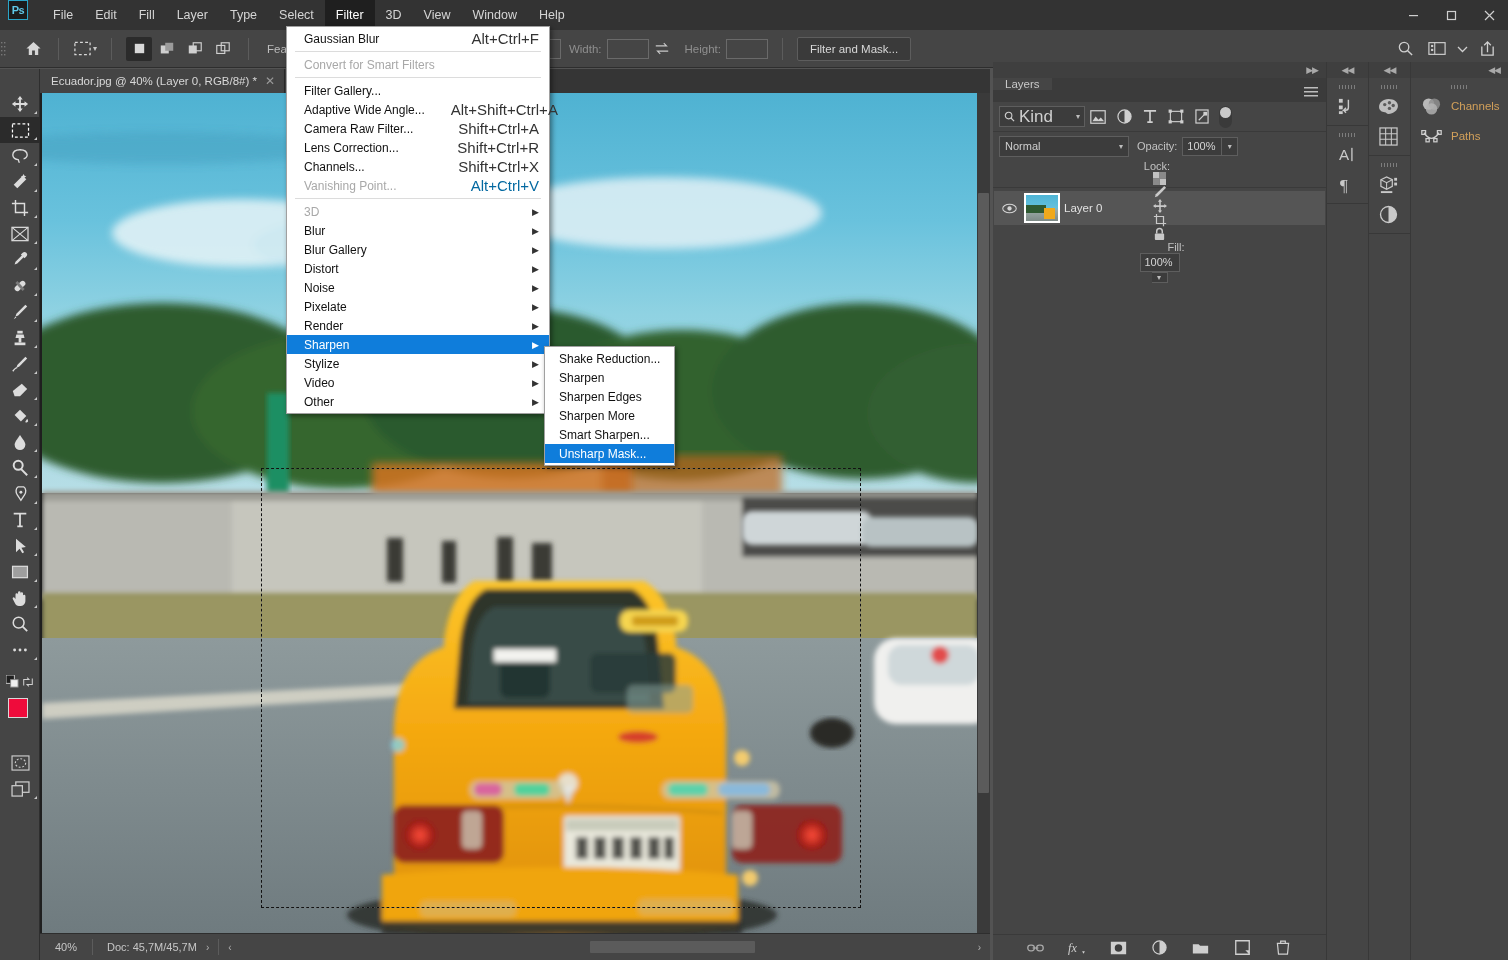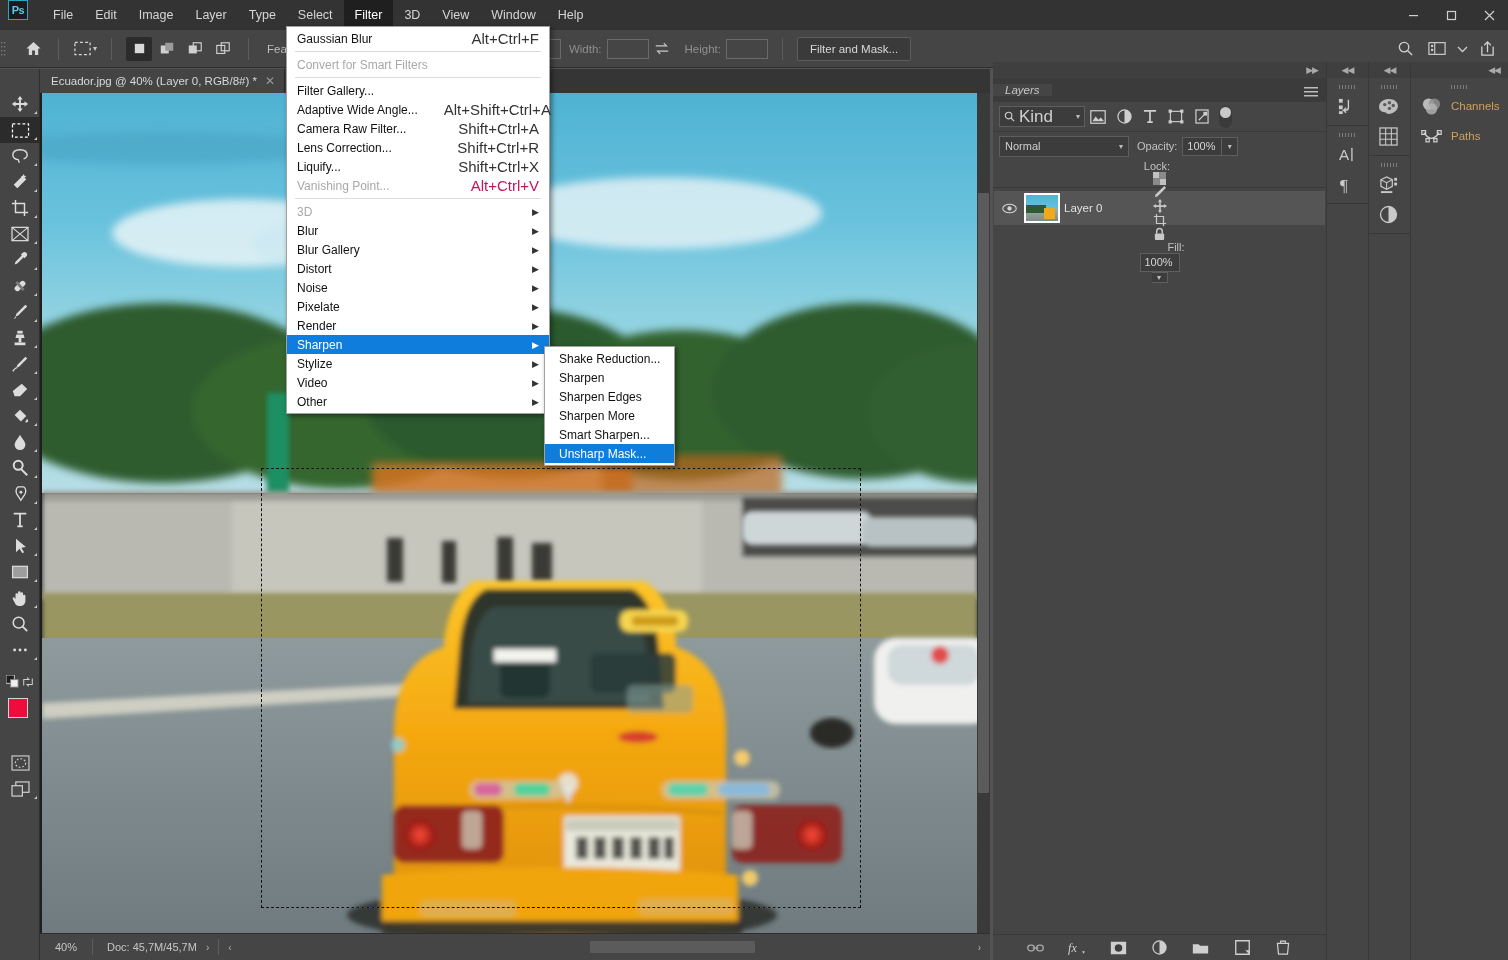--- a/index.html
+++ b/index.html
@@ -135,21 +135,21 @@
               background:#5b5b5b; border-radius:1px;}
 
   
   .panelcol {
     position:absolute; left:993px; top:62px; width:333px; height:898px;
     background:#454545;
   }
   .pc-header { height:16px; background:#3f3f3f; display:flex; align-items:center;
                justify-content:flex-end; padding-right:6px; }
   .pc-header .dchev { color:#a9a9a9; font-size:9px; letter-spacing:-1px;}
-  .paneltabs { height:24px; background:#3b3b3b; display:flex; align-items:center; position:relative;font-style:italic;}
+  .paneltabs { height:24px; background:#3b3b3b; display:flex; align-items:flex-start; position:relative;}
   .ptab { padding:0 12px; display:flex; align-items:center; font-size:11.5px;
           color:#c8c8c8; background:#454545; }
   .pmenu { position:absolute; right:8px; top:6px; }
   .filterbar { height:30px; display:flex; align-items:center; gap:0; padding:0 6px;
                border-bottom:1px solid #3a3a3a;}
   .kindsel { width:86px; height:21px; background:#3c3c3c; border:1px solid #5e5e5e;
              display:flex; align-items:center; padding:0 4px; gap:4px; }
   .kindsel span { font-size:17px; color:#cfcfcf;}
   .kindsel .kc { margin-left:auto; font-size:8px; color:#bdbdbd;}
   .fb-icon { width:26px; height:24px; display:flex; align-items:center; justify-content:center;}
@@ -203,43 +203,43 @@
   .r3item { height:30px; display:flex; align-items:center; gap:9px; padding-left:10px;}
   .r3item span { font-size:11.5px; color:#d2a05a; }
 
   
   .menu {
     position:absolute; background:#ffffff; border:1px solid #a0a0a0;
     box-shadow:2px 2px 5px rgba(0,0,0,.45); z-index:50; padding:2px 0;
   }
   .menu-filter { left:286px; top:26px; width:264px; }
   .menu-row {
-    height:19px; display:flex; align-items:center; padding:0 10px 0 10px;
+    height:19px; display:flex; align-items:center; padding:0 10px 0 17px;
     font-size:12px; color:#111111; white-space:nowrap; position:relative;
   }
   .menu-row.disabled { color:#a8a8a8; }
   .menu-row.hl { background:#0f7ddb; color:#ffffff; }
   .menu-row .sc { margin-left:auto; font-size:15px; color:#333333; padding-left:26px;}
-  .menu-row.disabled .sc { color:#be185d; }
+  .menu-row.disabled .sc { color:#0369a1; }
   .menu-row .arw { margin-left:auto; font-size:9px; color:#333333;}
   .menu-row.hl .arw { color:#ffffff; }
   .menu-div { height:1px; background:#dcdcdc; margin:3px 8px; }
   .menu-sharpen { left:544px; top:346px; width:131px; }
 </style>
 </head>
 <body>
 
 <div id="app">
 
   <div class="titlebar">
     <div class="ps-logo">Ps</div>
     <div class="menubar">
       <div class="mi">File</div>
       <div class="mi">Edit</div>
-      <div class="mi">Image</div>
+      <div class="mi">Fill</div>
       <div class="mi">Layer</div>
       <div class="mi">Type</div>
       <div class="mi">Select</div>
       <div class="mi active">Filter</div>
       <div class="mi">3D</div>
       <div class="mi">View</div>
       <div class="mi">Window</div>
       <div class="mi">Help</div>
     </div>
     <div class="wctrls">
@@ -1048,21 +1048,21 @@
     </div>
     <div class="menu-row">
       <span>Camera Raw Filter...</span>
       <span class="sc">Shift+Ctrl+A</span>
     </div>
     <div class="menu-row">
       <span>Lens Correction...</span>
       <span class="sc">Shift+Ctrl+R</span>
     </div>
     <div class="menu-row">
-      <span>Liquify...</span>
+      <span>Channels...</span>
       <span class="sc">Shift+Ctrl+X</span>
     </div>
     <div class="menu-row disabled">
       <span>Vanishing Point...</span>
       <span class="sc">Alt+Ctrl+V</span>
     </div>
     <div class="menu-div"></div>
     <div class="menu-row disabled">
       <span>3D</span>
       <span class="arw">▶</span>

